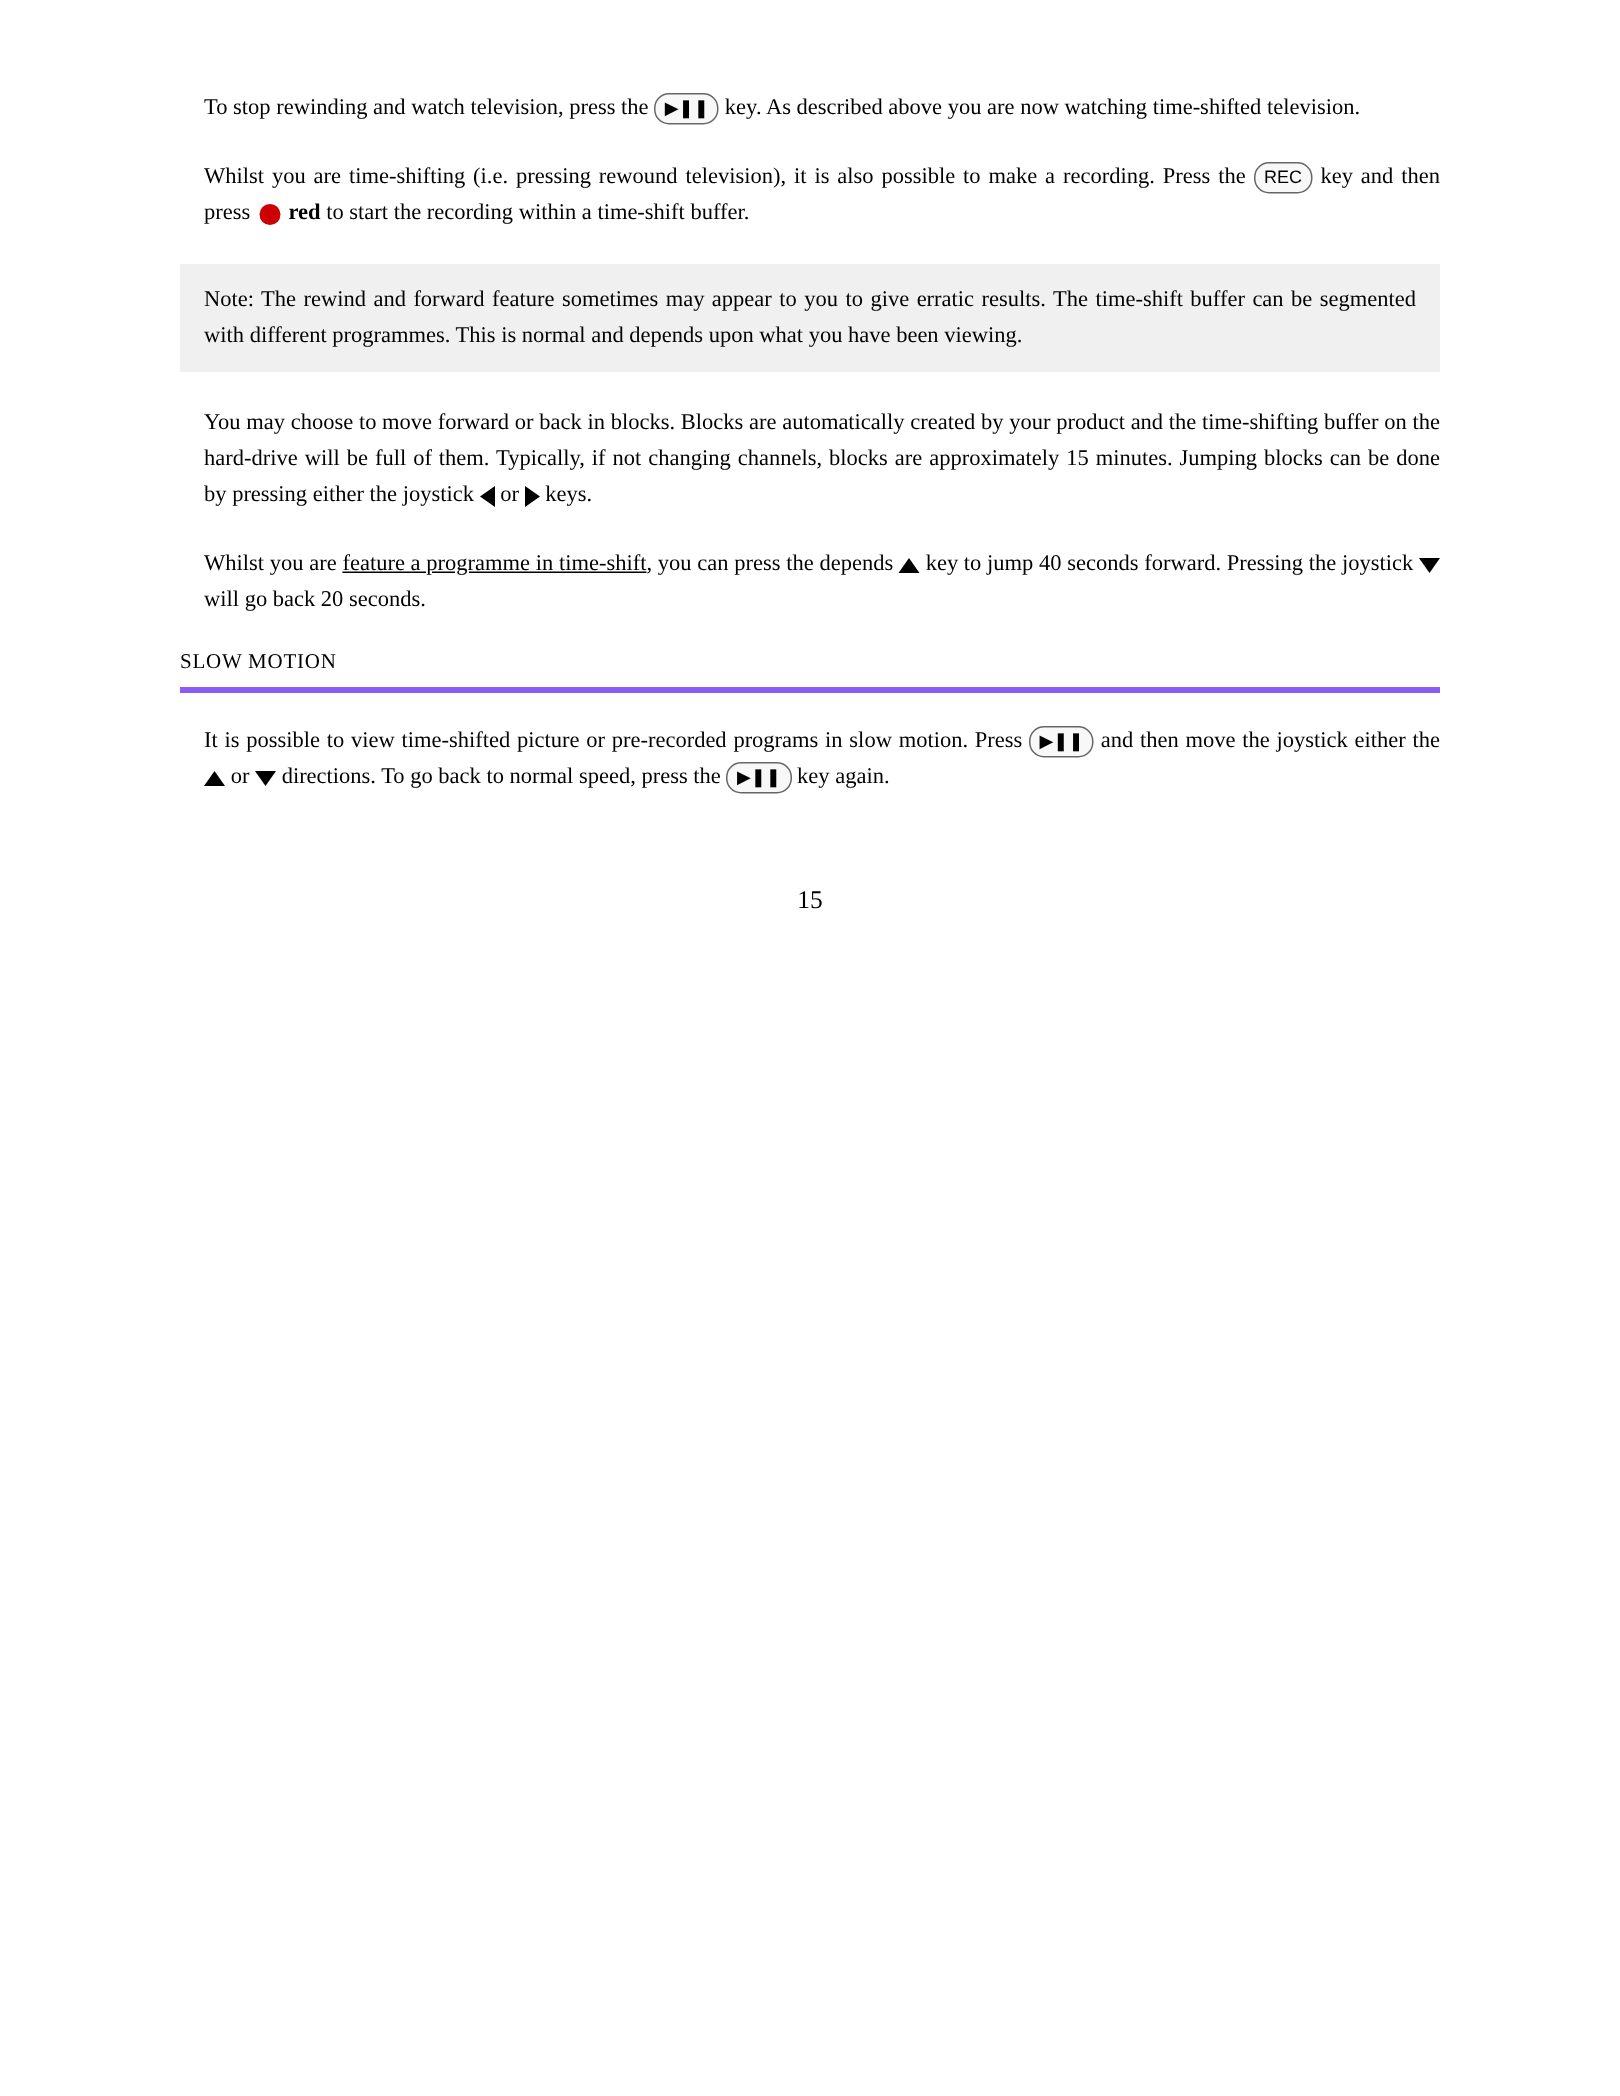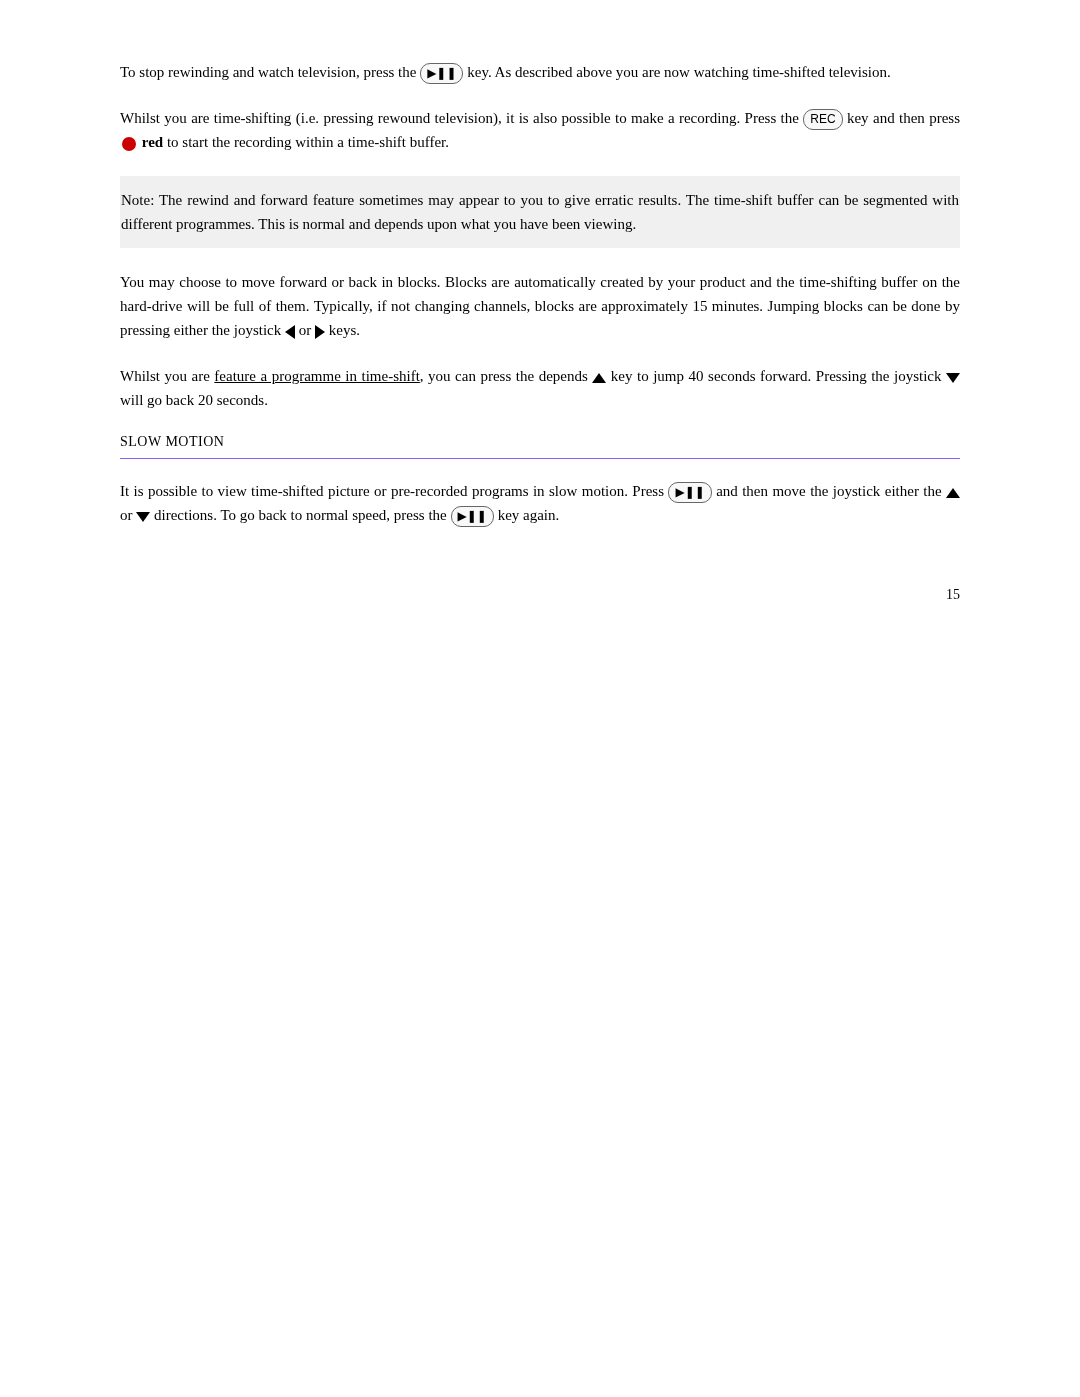--- a/index.html
+++ b/index.html
@@ -20,37 +20,38 @@
 
     .content-area {
       max-width: 840px;
       margin: 0 auto;
     }
 
     .paragraph {
       margin-bottom: 22px;
       line-height: 1.6;
       text-align: justify;
+      margin-left: 16px;
     }
 
     .note-box {
       background: #f0f0f0;
       border: none;
-      padding: 12px 1px;
+      padding: 12px 16px;
       margin-bottom: 22px;
       line-height: 1.6;
       text-align: justify;
     }
 
     .section-title {
       font-size: 14px;
       font-weight: normal;
       letter-spacing: 0.5px;
       margin-bottom: 20px;
-      border-bottom: 1px solid #8b5cf6;
+      border-bottom: 4px solid #8b5cf6;
       padding-bottom: 8px;
     }
 
     .key-button {
       display: inline-flex;
       align-items: center;
       justify-content: center;
       border: 1px solid #666;
       border-radius: 10px;
       padding: 1px 6px;
@@ -116,23 +117,23 @@
       font-size: 14px;
       font-weight: bold;
       vertical-align: middle;
     }
 
     .underline-text {
       text-decoration: underline;
     }
 
     .page-number {
-      text-align: right;
+      text-align: center;
       margin-top: 60px;
-      font-size: 14px;
+      font-size: 17px;
     }
   </style>
 </head>
 <body>
 
 <div class="content-area">
 
   <div class="paragraph">
     <span>To stop rewinding and watch television, press the </span>
     <span class="key-button">▶❚❚</span>

